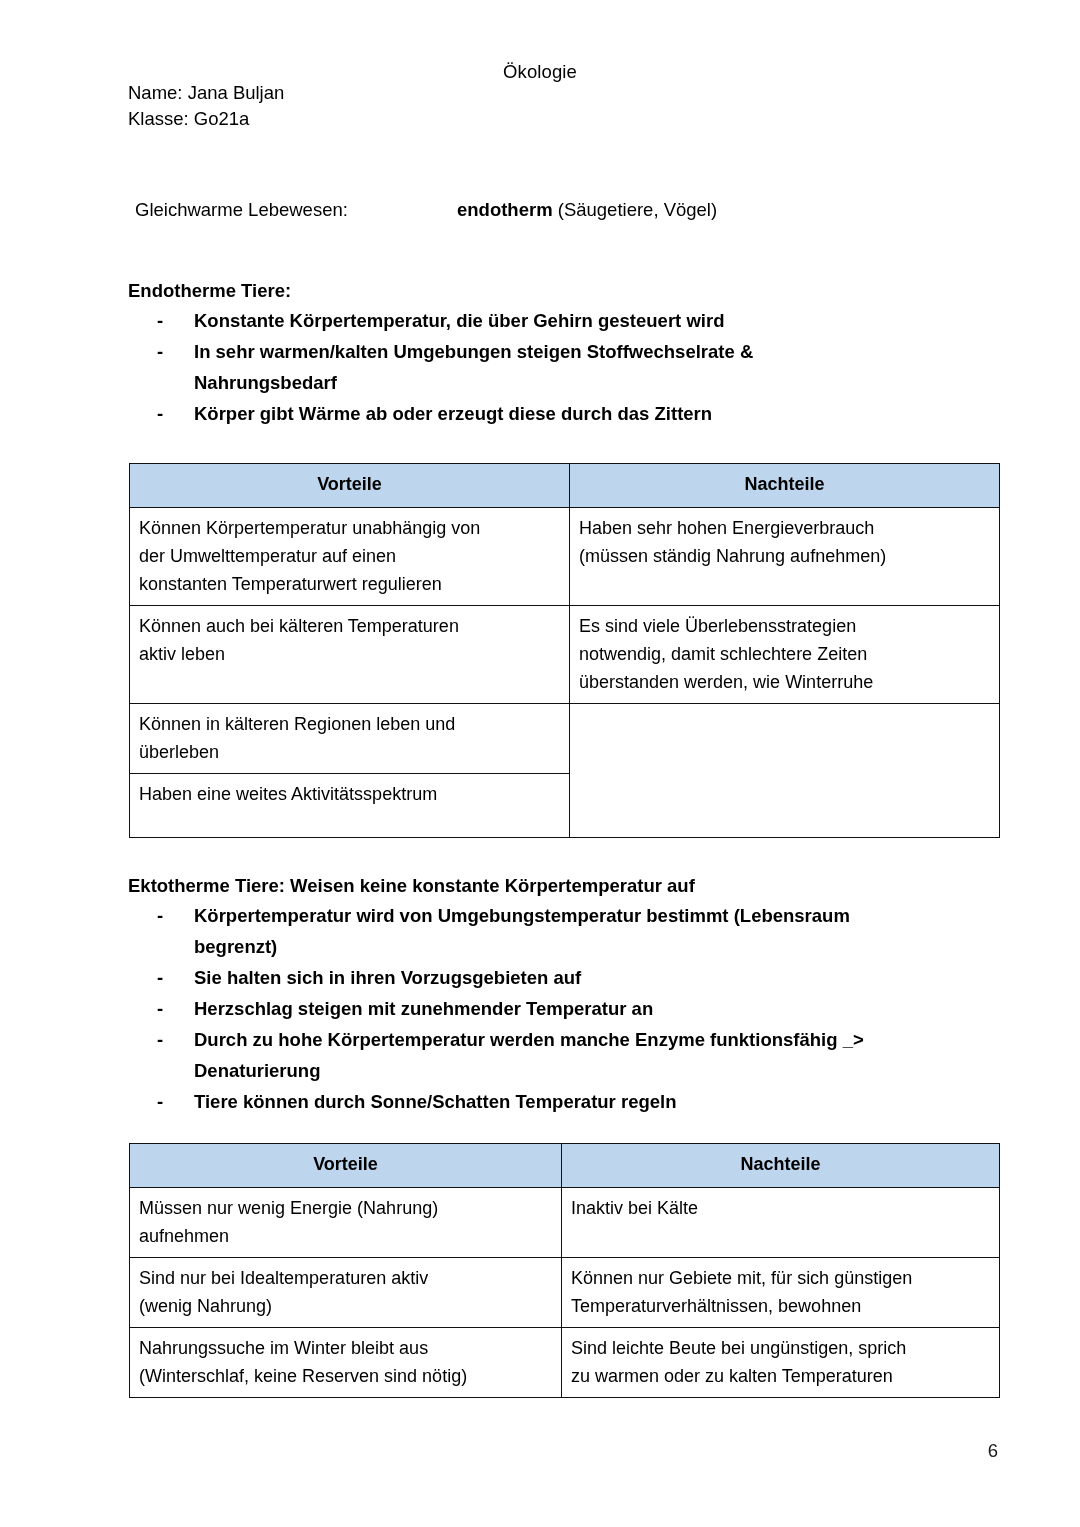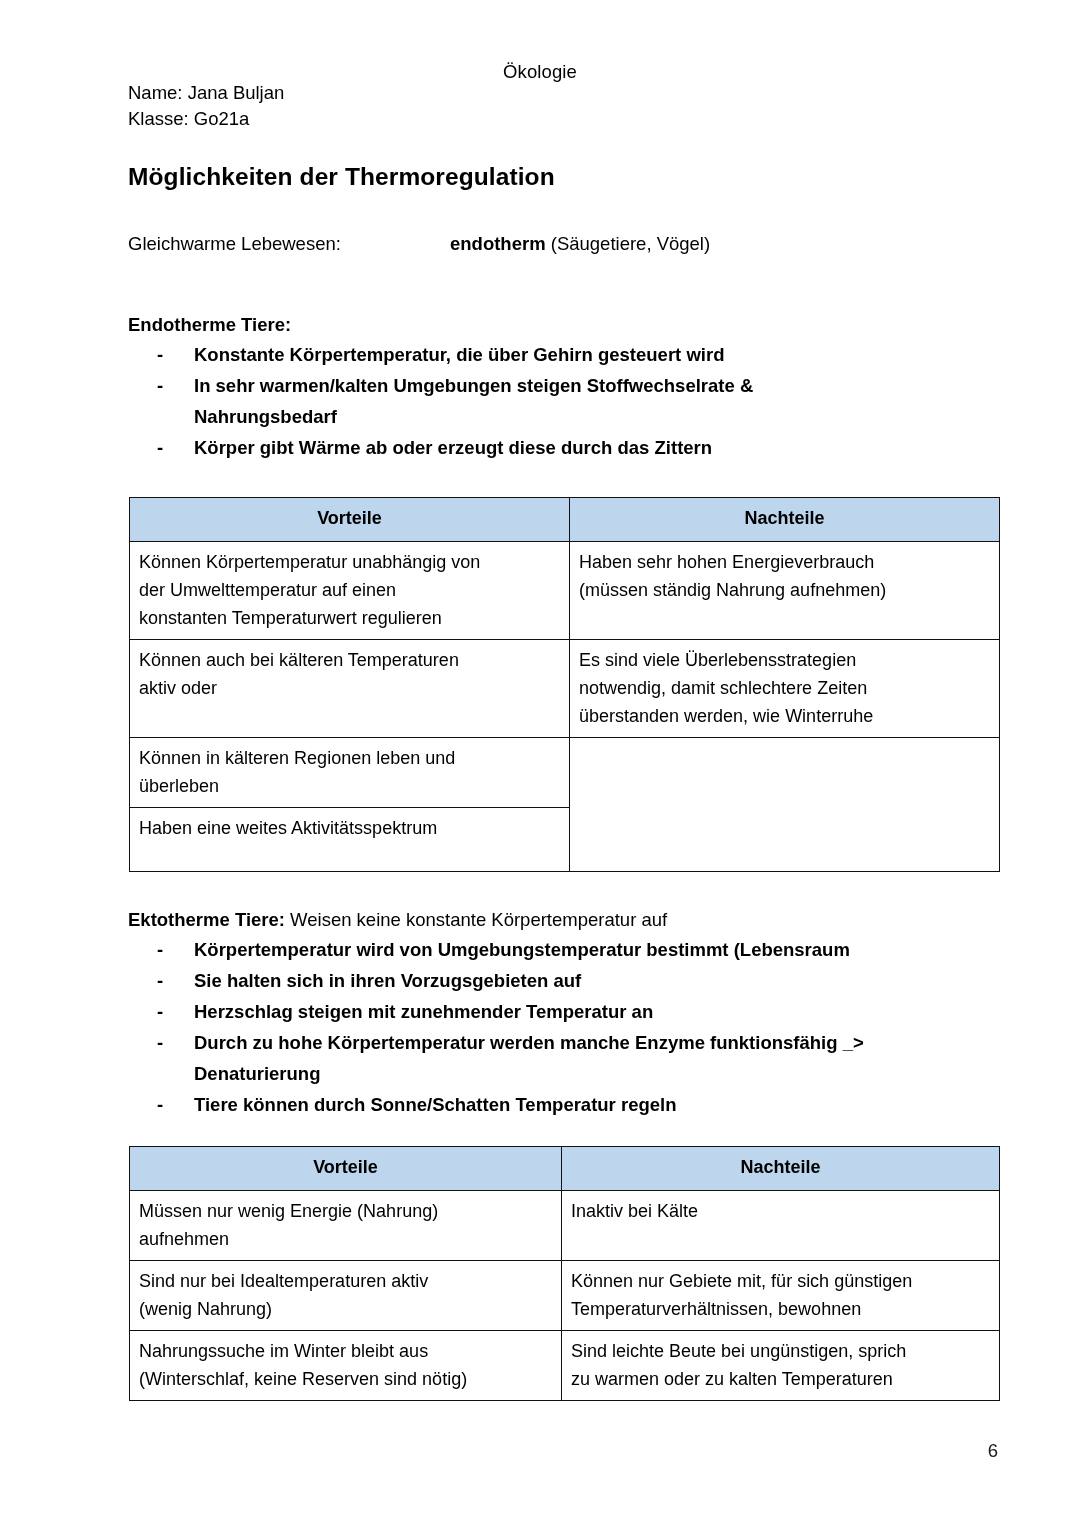--- a/index.html
+++ b/index.html
@@ -53,31 +53,32 @@
     font-weight: bold;
     margin: 0 0 0 0;
     line-height: 34px;
     letter-spacing: 0.1px;
   }
 
   .defs {
     margin-top: 34px;
     font-size: 18.5px;
     line-height: 31px;
+    margin-left: 7px;
   }
   .def-row { display: flex; }
   .def-term { width: 322px; flex: 0 0 322px; }
   .def-value strong { font-weight: bold; }
 
   .section-head {
     font-size: 18.5px;
     font-weight: bold;
     line-height: 28px;
   }
-  .section-head .normal { font-weight: normal; }
+  .section-head .normal { font-weight: bold; }
 
   ul.dash-list {
     list-style: none;
     margin: 0;
     padding: 0;
     font-size: 18.5px;
     line-height: 31px;
   }
   ul.dash-list > li {
     position: relative;
@@ -151,21 +152,20 @@
 
   <div class="doc-subject">Ökologie</div>
 
   <div class="meta-block">
     <div class="meta-line">Name: Jana Buljan</div>
     <div class="meta-line">Klasse: Go21a</div>
   </div>
 
   <div class="content">
 
-    <h1 class="title">Möglichkeiten der Thermoregulation</h1>
 
     <div class="defs">
       <div class="def-row">
         <span class="def-term">Gleichwarme Lebewesen:</span>
         <span class="def-value"><strong>endotherm</strong><span> (Säugetiere, Vögel)</span></span>
       </div>
     </div>
 
     <div class="spacer-xl"></div>
 
@@ -205,21 +205,21 @@
             <span class="cell-line">konstanten Temperaturwert regulieren</span>
           </td>
           <td>
             <span class="cell-line">Haben sehr hohen Energieverbrauch</span>
             <span class="cell-line">(müssen ständig Nahrung aufnehmen)</span>
           </td>
         </tr>
         <tr>
           <td>
             <span class="cell-line">Können auch bei kälteren Temperaturen</span>
-            <span class="cell-line">aktiv oder</span>
+            <span class="cell-line">aktiv leben</span>
           </td>
           <td>
             <span class="cell-line">Es sind viele Überlebensstrategien</span>
             <span class="cell-line">notwendig, damit schlechtere Zeiten</span>
             <span class="cell-line">überstanden werden, wie Winterruhe</span>
           </td>
         </tr>
         <tr>
           <td>
             <span class="cell-line">Können in kälteren Regionen leben und</span>
@@ -235,20 +235,21 @@
       </tbody>
     </table>
 
     <div class="spacer-lg"></div>
 
     <div class="section-head"><span>Ektotherme Tiere:</span><span class="normal"> Weisen keine konstante Körpertemperatur auf</span></div>
 
     <ul class="dash-list">
       <li>
         <span class="cell-line">Körpertemperatur wird von Umgebungstemperatur bestimmt (Lebensraum</span>
+        <span class="cell-line">begrenzt)</span>
       </li>
       <li>
         <span class="cell-line">Sie halten sich in ihren Vorzugsgebieten auf</span>
       </li>
       <li>
         <span class="cell-line">Herzschlag steigen mit zunehmender Temperatur an</span>
       </li>
       <li>
         <span class="cell-line">Durch zu hohe Körpertemperatur werden manche Enzyme funktionsfähig _&gt;</span>
         <span class="cell-line">Denaturierung</span>

